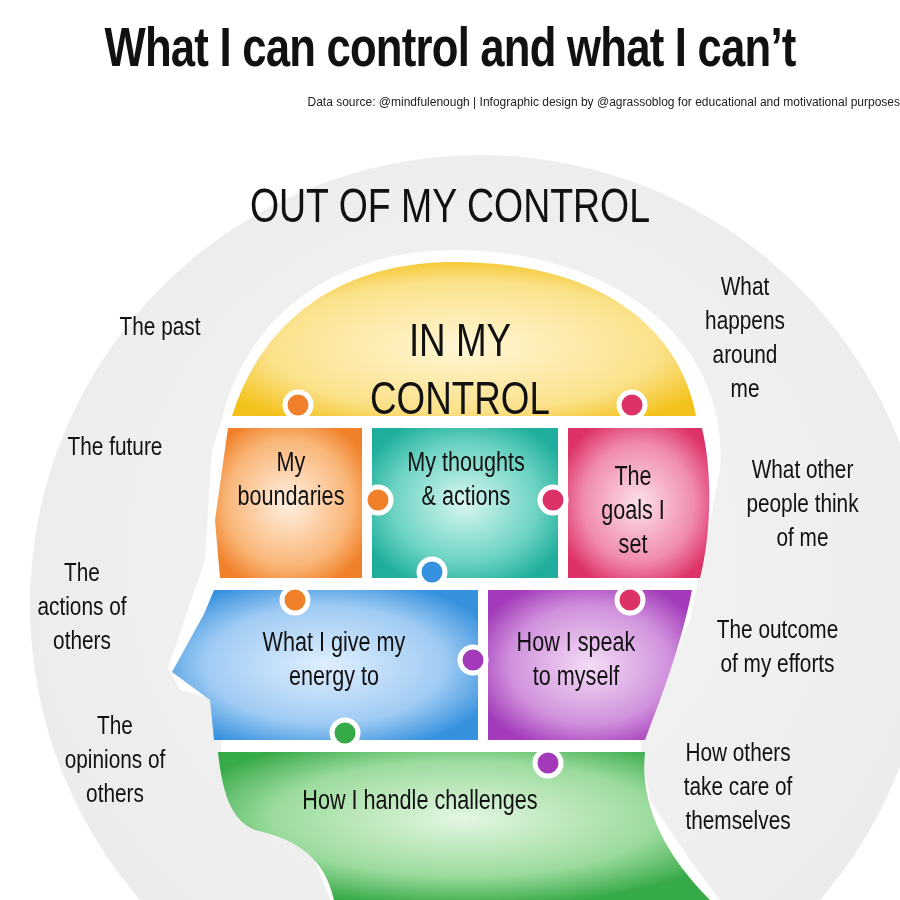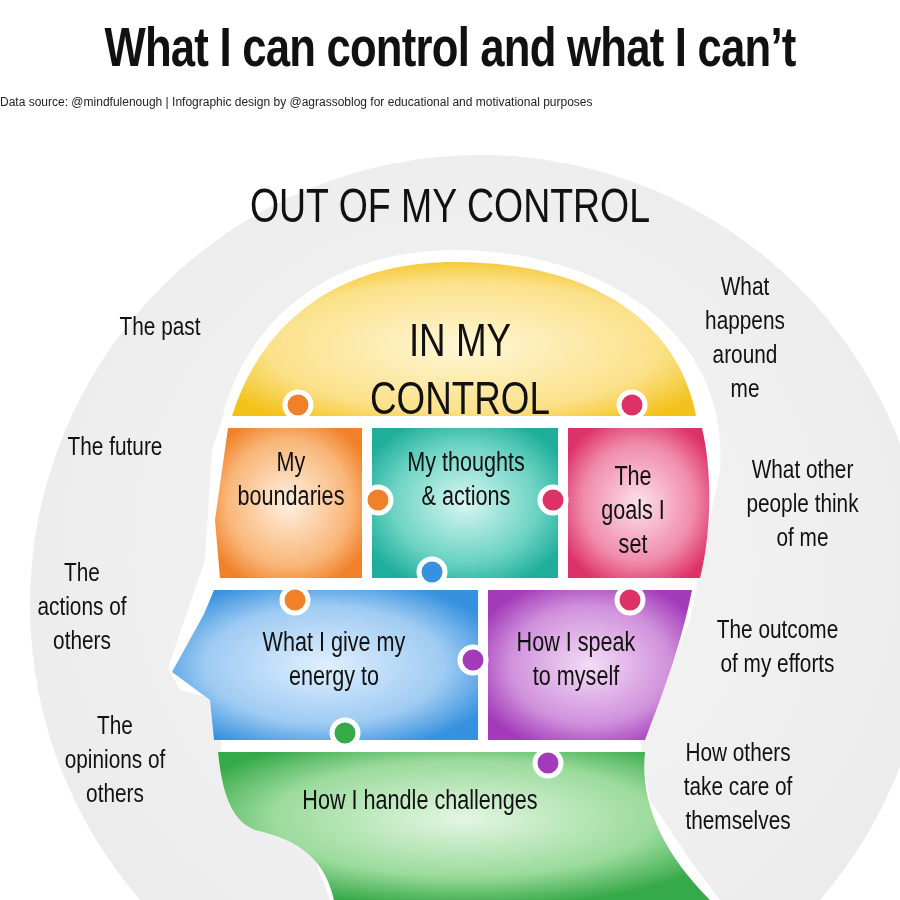--- a/index.html
+++ b/index.html
@@ -1,18 +1,18 @@
 <!DOCTYPE html>
 <html><head>
 <meta charset="utf-8">
 <style>
   html,body{margin:0;padding:0;background:#ffffff;}
   body{width:900px;height:900px;position:relative;overflow:hidden;font-family:"Liberation Sans",sans-serif;}
   .title{position:absolute;left:0;top:14px;width:900px;text-align:center;font-family:"Liberation Sans",sans-serif;font-weight:bold;font-size:56px;letter-spacing:-1px;color:#111;transform:scaleX(0.78);transform-origin:center;}
-  .subtitle{position:absolute;left:0;top:95px;width:900px;text-align:left;font-size:12px;color:#222;}
+  .subtitle{position:absolute;left:0;top:95px;width:900px;text-align:right;font-size:12px;color:#222;}
   .bg-circle{position:absolute;left:30px;top:155px;width:900px;height:900px;border-radius:50%;background:radial-gradient(circle at 50% 45%, #f6f6f6 0%, #ececec 70%, #e2e2e2 100%);}
   svg.head{position:absolute;left:0;top:0;}
   .lbl{position:absolute;text-align:center;color:#111;font-size:27px;line-height:1.25;transform:scaleX(0.8);}
   .out-title{position:absolute;left:0;top:178px;width:900px;text-align:center;font-size:48px;color:#111;transform:scaleX(0.78);}
   .side{position:absolute;text-align:center;color:#111;font-size:26px;line-height:34px;transform:scaleX(0.8);}
 </style>
 </head>
 <body>
 
 <div class="title">What I can control and what I can’t</div>

